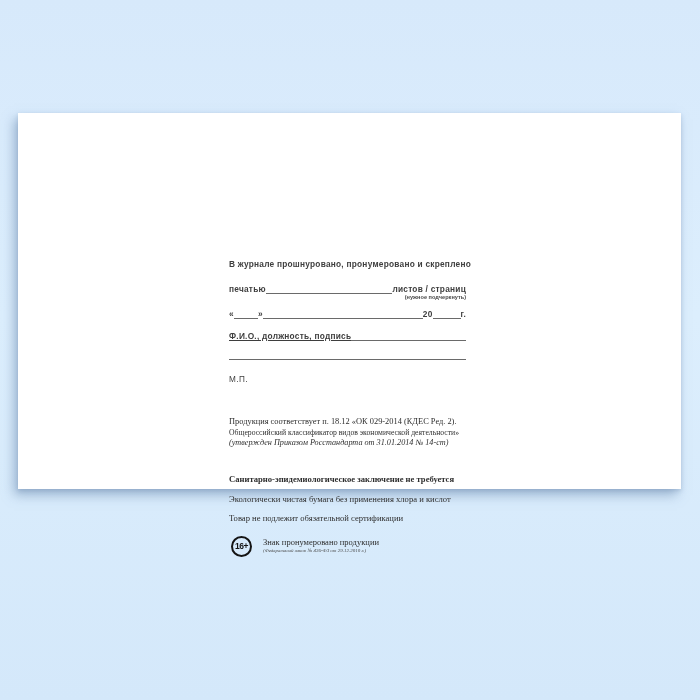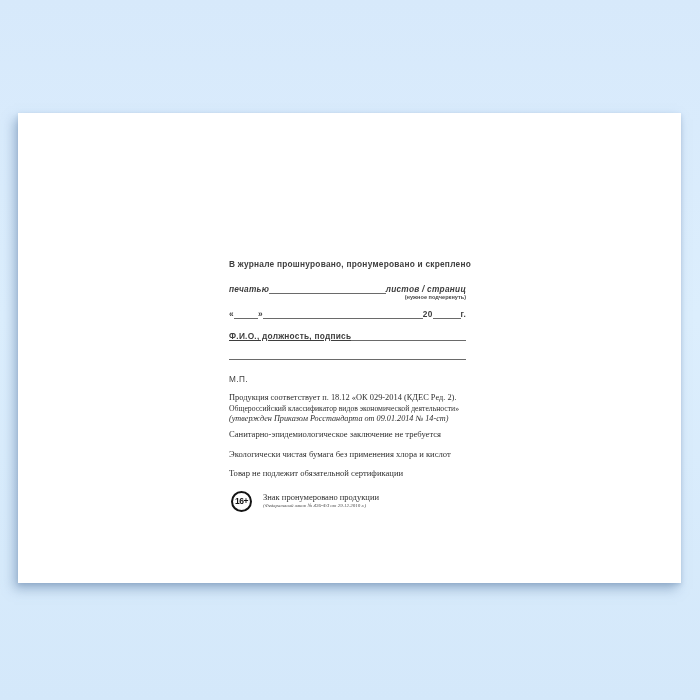--- a/index.html
+++ b/index.html
@@ -6,21 +6,21 @@
   .viewport{
     position:relative;
     width:700px;height:700px;
     overflow:hidden;
     background:linear-gradient(180deg,#d7e9fb 0%,#dceefd 45%,#d4e8fa 100%);
     font-family:"Liberation Sans",sans-serif;
   }
   .page{
     position:absolute;
     left:18px;top:113px;
-    width:663px;height:470px;
+    width:663px;height:376px;
     background:#ffffff;
     box-shadow:-4px 6px 11px rgba(108,138,174,0.55), 0 2px 4px rgba(120,150,185,0.35);
   }
   .content{
     position:absolute;
     left:211px;top:146px;
     width:237px;
   }
   
   .cert{
@@ -43,46 +43,46 @@
   .blank.w28{width:28px;}
   .note{
     font-size:5.6px;
     line-height:7px;
     text-align:right;
     letter-spacing:0;
     color:#4a4a4a;
   }
   .mt8{margin-top:8px;}
   .mt11{margin-top:12px;text-decoration:underline;}
-  .mt15{margin-top:15px;font-style:italic;}
+  .mt15{margin-top:15px;}
   .full-rule{
     margin-top:17px;
     height:1px;
     border-bottom:1px solid #6a6a6a;
   }
   .mp{
     margin-top:15px;
     text-align:left;
     font-weight:normal;
     font-size:8.2px;
     letter-spacing:0.4px;
     color:#3e3e3e;
   }
   
   .serif{
     font-family:"Liberation Serif","DejaVu Serif",serif;
     color:#2e2e2e;
     white-space:nowrap;
   }
-  .para{margin-top:8px;line-height:10.5px;}
+  .para{margin-top:32px;line-height:10.5px;}
   .para .l1{font-size:8.4px;}
   .para .l2{font-size:7.7px;}
   .para .l3{font-size:8.2px;font-style:italic;}
   .stmt{font-size:8.6px;line-height:10px;}
-  .stmt.s1{margin-top:4px;}
+  .stmt.s1{margin-top:25px;font-weight:bold;}
   .stmt.s2{margin-top:9px;}
   .stmt.s3{margin-top:10px;}
   
   .age-row{
     margin-top:13px;
     display:flex;
     align-items:center;
   }
   .age-badge{
     margin-left:2px;
@@ -141,21 +141,21 @@
         </div>
 
         <div class="full-rule"></div>
 
         <div class="mp">М.П.</div>
       </div>
 
       <div class="serif para">
         <div class="l1">Продукция соответствует п. 18.12 «ОК 029-2014 (КДЕС Ред. 2).</div>
         <div class="l2">Общероссийский классификатор видов экономической деятельности»</div>
-        <div class="l3">(утвержден Приказом Росстандарта от 09.01.2014 № 14-ст)</div>
+        <div class="l3">(утвержден Приказом Росстандарта от 31.01.2014 № 14-ст)</div>
       </div>
 
       <div class="serif stmt s1">Санитарно-эпидемиологическое заключение не требуется</div>
       <div class="serif stmt s3">Экологически чистая бумага без применения хлора и кислот</div>
       <div class="serif stmt s2">Товар не подлежит обязательной сертификации</div>
 
       <div class="age-row">
         <div class="age-badge">16+</div>
         <div class="age-text serif">
           <div class="age-title">Знак пронумеровано продукции</div>

